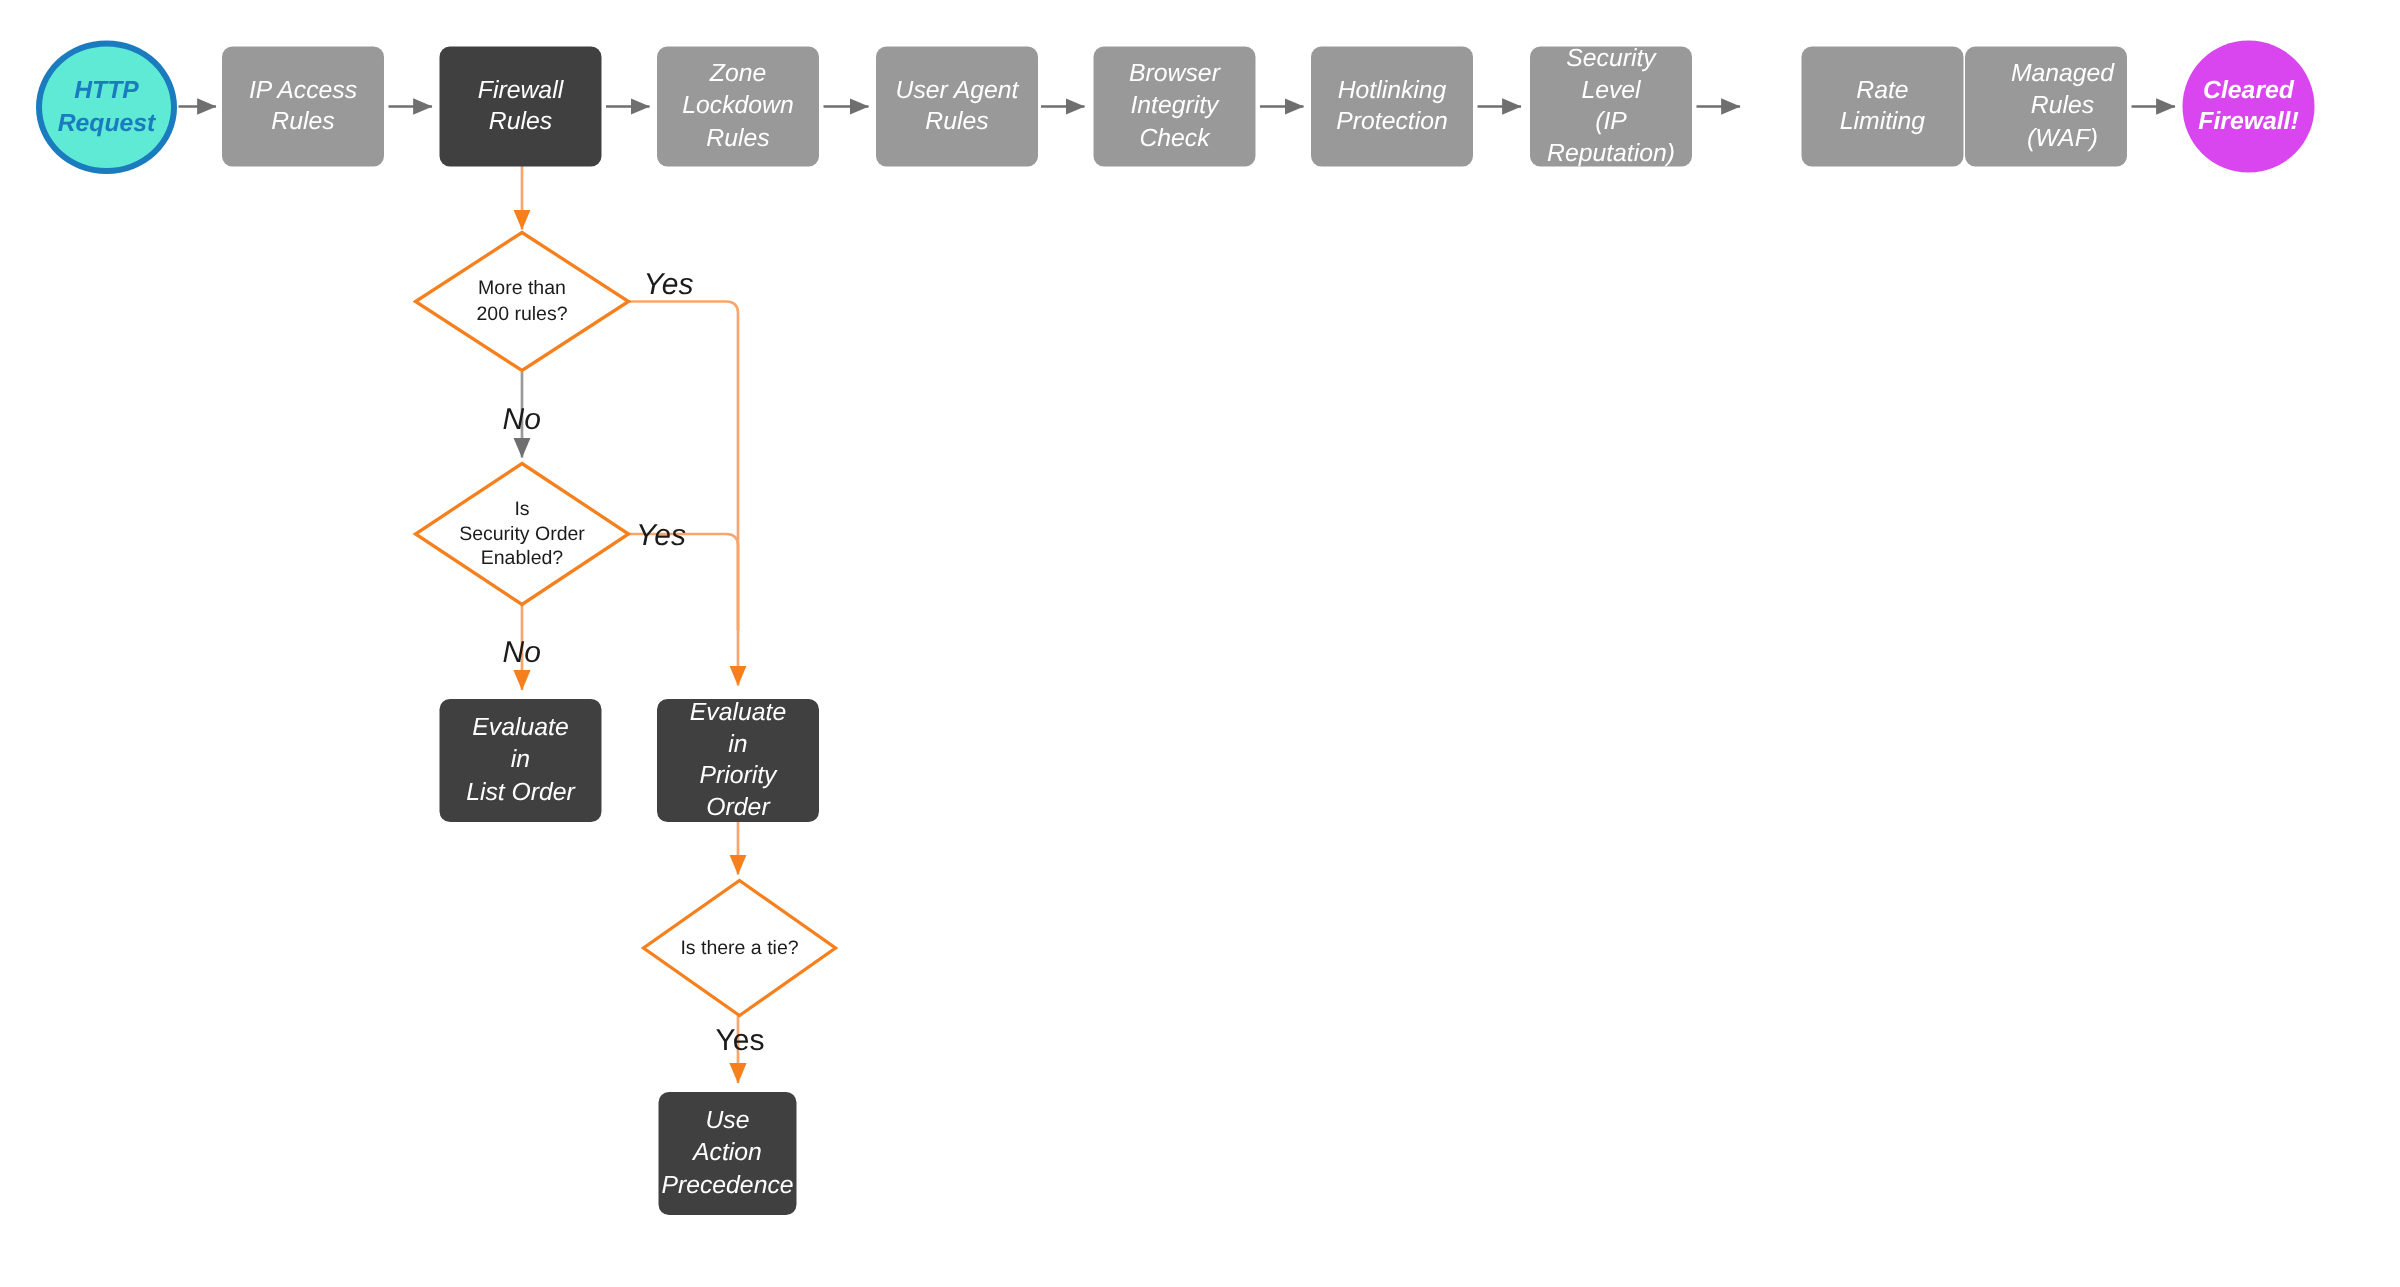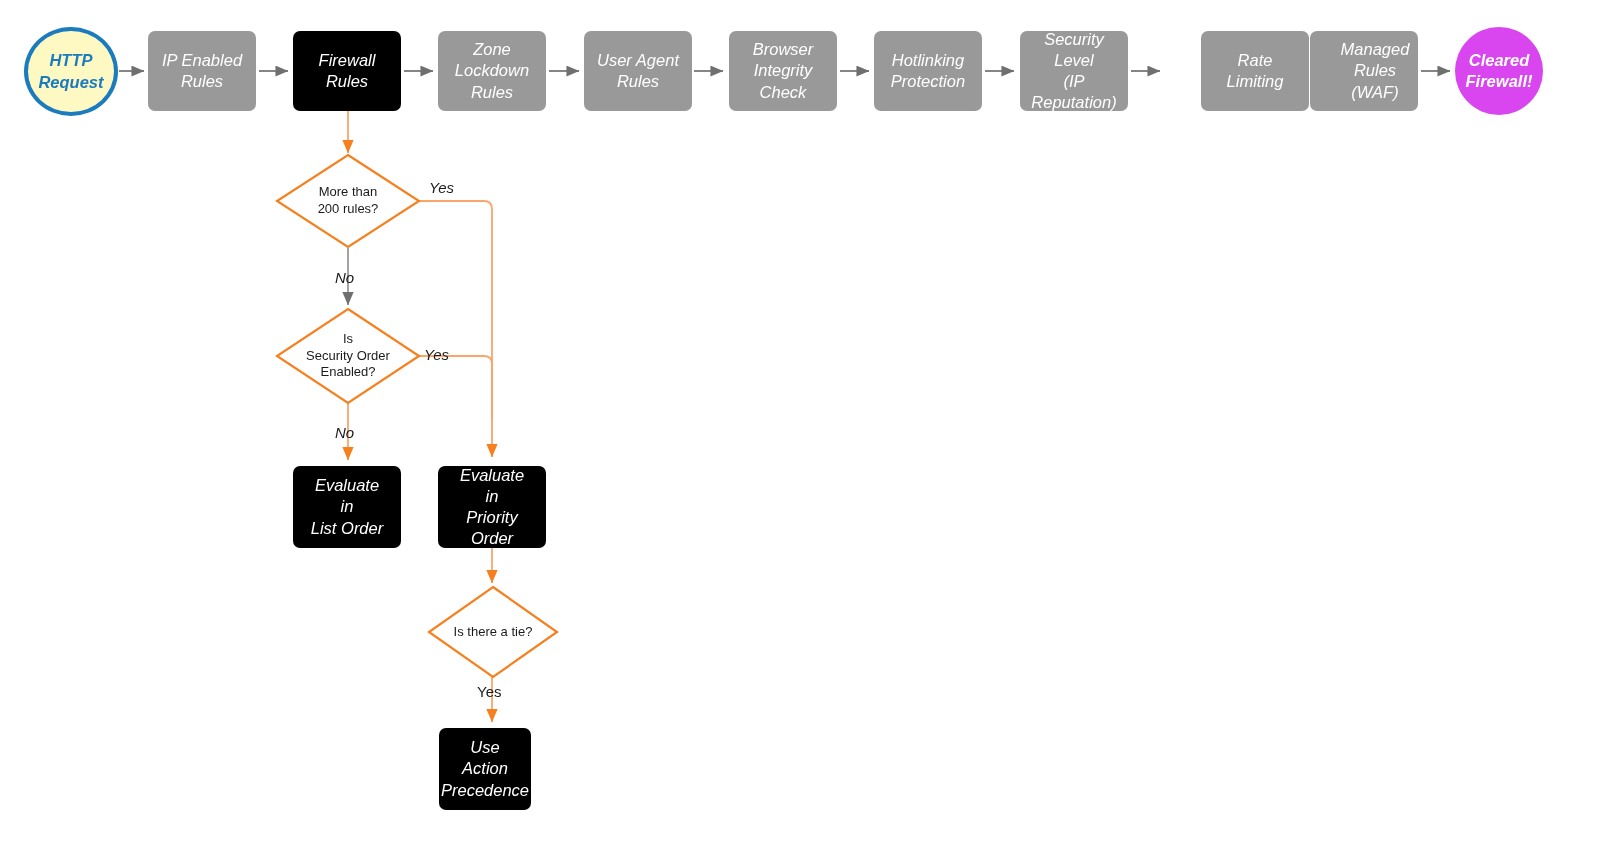--- a/index.html
+++ b/index.html
@@ -38,30 +38,30 @@
   }
 
   .box {
     border-radius: 7px;
     padding: 4px 6px;
     font-style: italic;
     color: #ffffff;
     font-size: 16.5px;
   }
   .box.gray   { background: #999999; }
-  .box.orange { background: #000000; }
+  .box.orange { background: #404040; }
 
   .terminal {
     border-radius: 50%;
     font-style: italic;
     font-weight: bold;
     font-size: 16.5px;
   }
   .terminal.start {
-    background: #fef9c3;
+    background: #5eead4;
     border: 4px solid #1A7BBF;
     color: #1A7BBF;
     align-items: center;
   }
   .terminal.end {
     background: #d946ef;
     color: #ffffff;
   }
 
   
@@ -80,21 +80,21 @@
     font-size: 13px;
     font-style: normal;
     line-height: 1.3;
     white-space: pre-line;
     padding: 0 8px;
   }
 
   
   .edge-label {
     position: absolute;
-    font-size: 15px;
+    font-size: 20px;
     font-style: italic;
     color: #1b1b1b;
     white-space: nowrap;
   }
   .edge-label.plain { font-style: normal; }
 
   .line-text { white-space: pre-line; }
 </style>
 </head>
 <body>
@@ -138,21 +138,21 @@
 
     <line x1="492" y1="677" x2="492" y2="722" stroke="#F9A66C" stroke-width="1.8" fill="none" marker-end="url(#arrow-orange)"></line>
   </svg>
 
   <div class="node terminal start" style="left:24px; top:27px; width:94px; height:89px;">
     <span class="line-text">HTTP
 Request</span>
   </div>
 
   <div class="node box gray" style="left:148px; top:31px; width:108px; height:80px;">
-    <span class="line-text">IP Enabled
+    <span class="line-text">IP Access
 Rules</span>
   </div>
 
   <div class="node box orange" style="left:293px; top:31px; width:108px; height:80px;">
     <span class="line-text">Firewall
 Rules</span>
   </div>
 
   <div class="node box gray" style="left:438px; top:31px; width:108px; height:80px;">
     <span class="line-text">Zone

